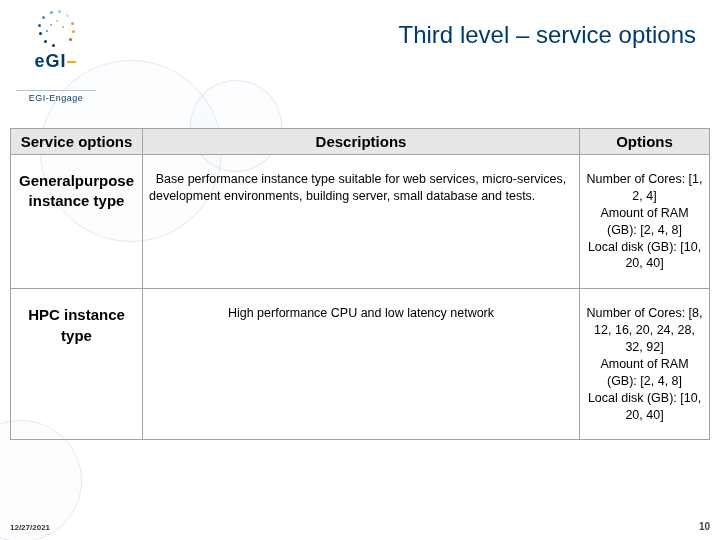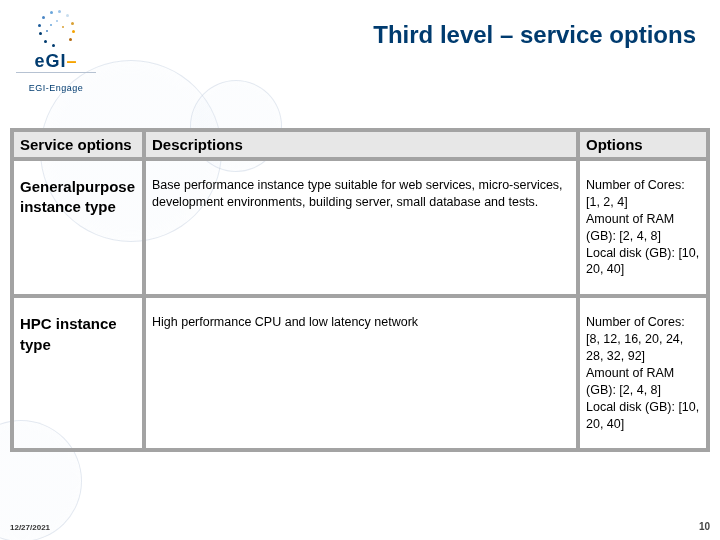--- a/index.html
+++ b/index.html
@@ -49,52 +49,52 @@
     color: #003b6f;
     line-height: 1;
   }
   .logo-text .dash {
     color: #f6a300;
   }
   .logo-sub {
     font-size: 9px;
     color: #003b6f;
     border-top: 1px solid #b6c2d2;
-    padding-top: 10px;
-    margin-top: 2px;
+    padding-top: 2px;
+    margin-top: 20px;
     letter-spacing: 0.5px;
   }
   .title-block {
     position: absolute;
     top: 20px;
     right: 24px;
     text-align: right;
   }
   .title-line {
     font-family: "Segoe UI Semibold", "Arial Black", Arial, sans-serif;
-    font-weight: 700;
+    font-weight: 400;
     font-size: 24px;
     color: #003b6f;
     line-height: 1.25;
   }
   .table-wrap {
     position: absolute;
     top: 128px;
     left: 10px;
     right: 10px;
   }
   table.options {
     width: 100%;
     border-collapse: collapse;
     table-layout: fixed;
   }
   table.options th, table.options td {
-    border: 4px solid #a3a3a3;
+    border: 1px solid #a3a3a3;
     vertical-align: top;
-    text-align: left;
+    text-align: center;
   }
   table.options th {
     background: #e7e7e7;
     font-size: 15px;
     font-weight: bold;
     padding: 4px 6px;
     color: #000;
     font-family: Arial, sans-serif;
   }
   table.options td {

